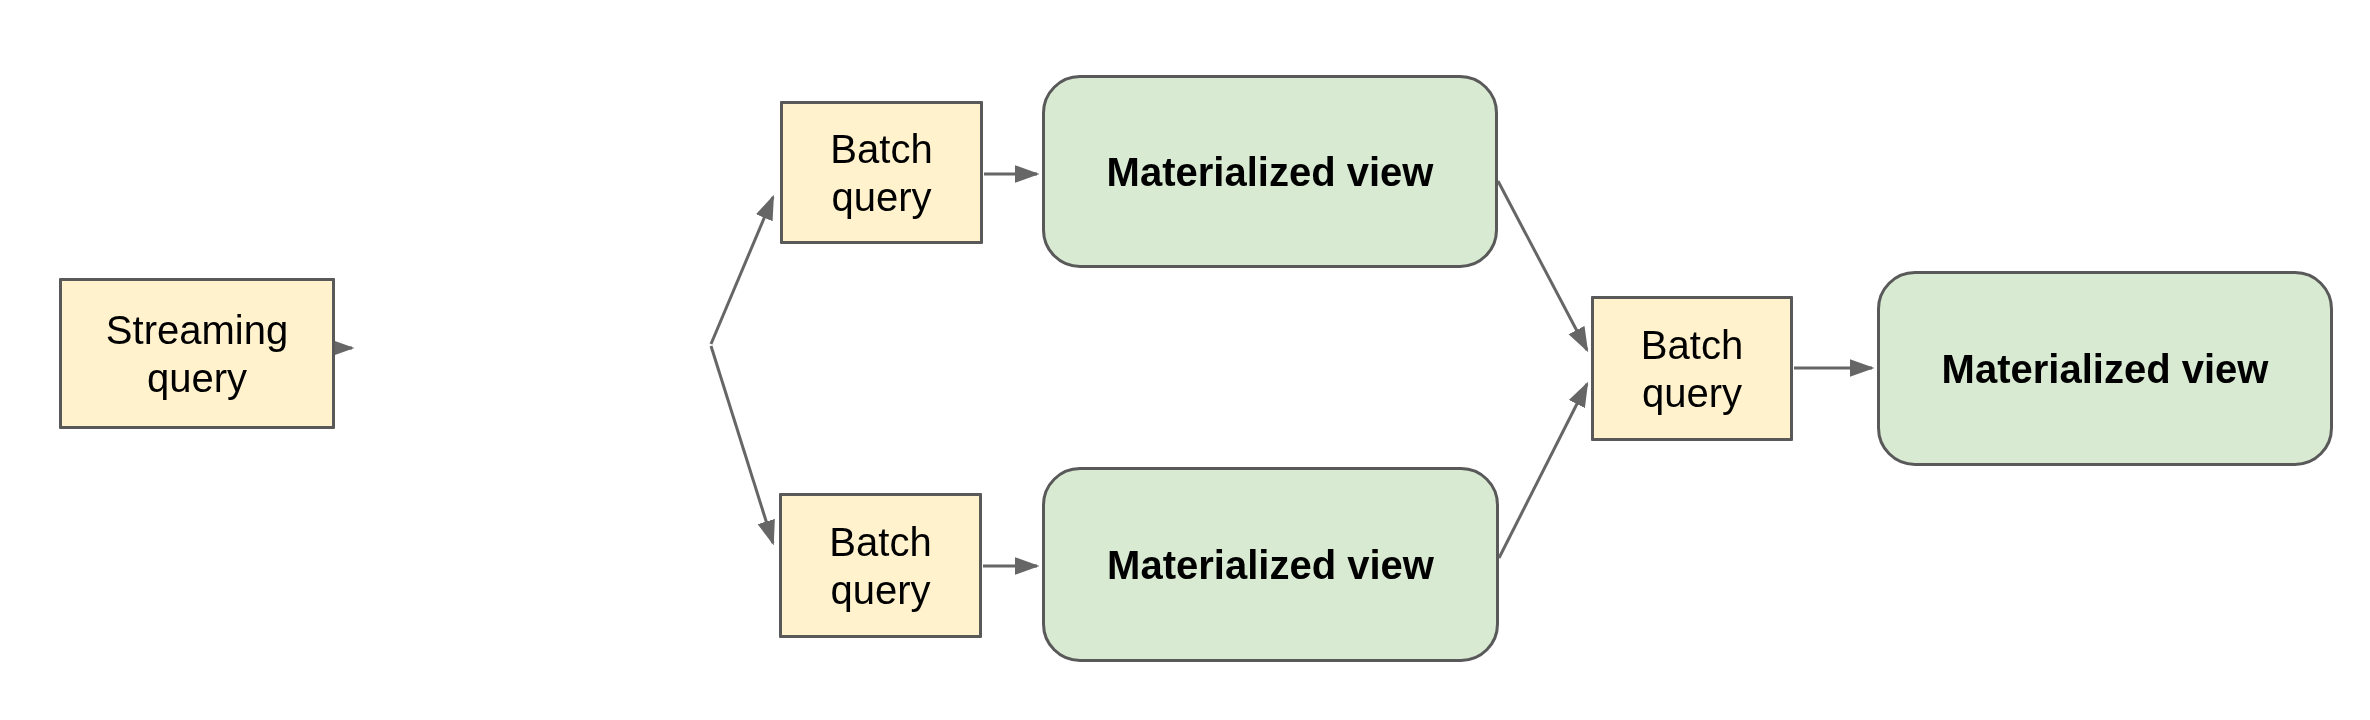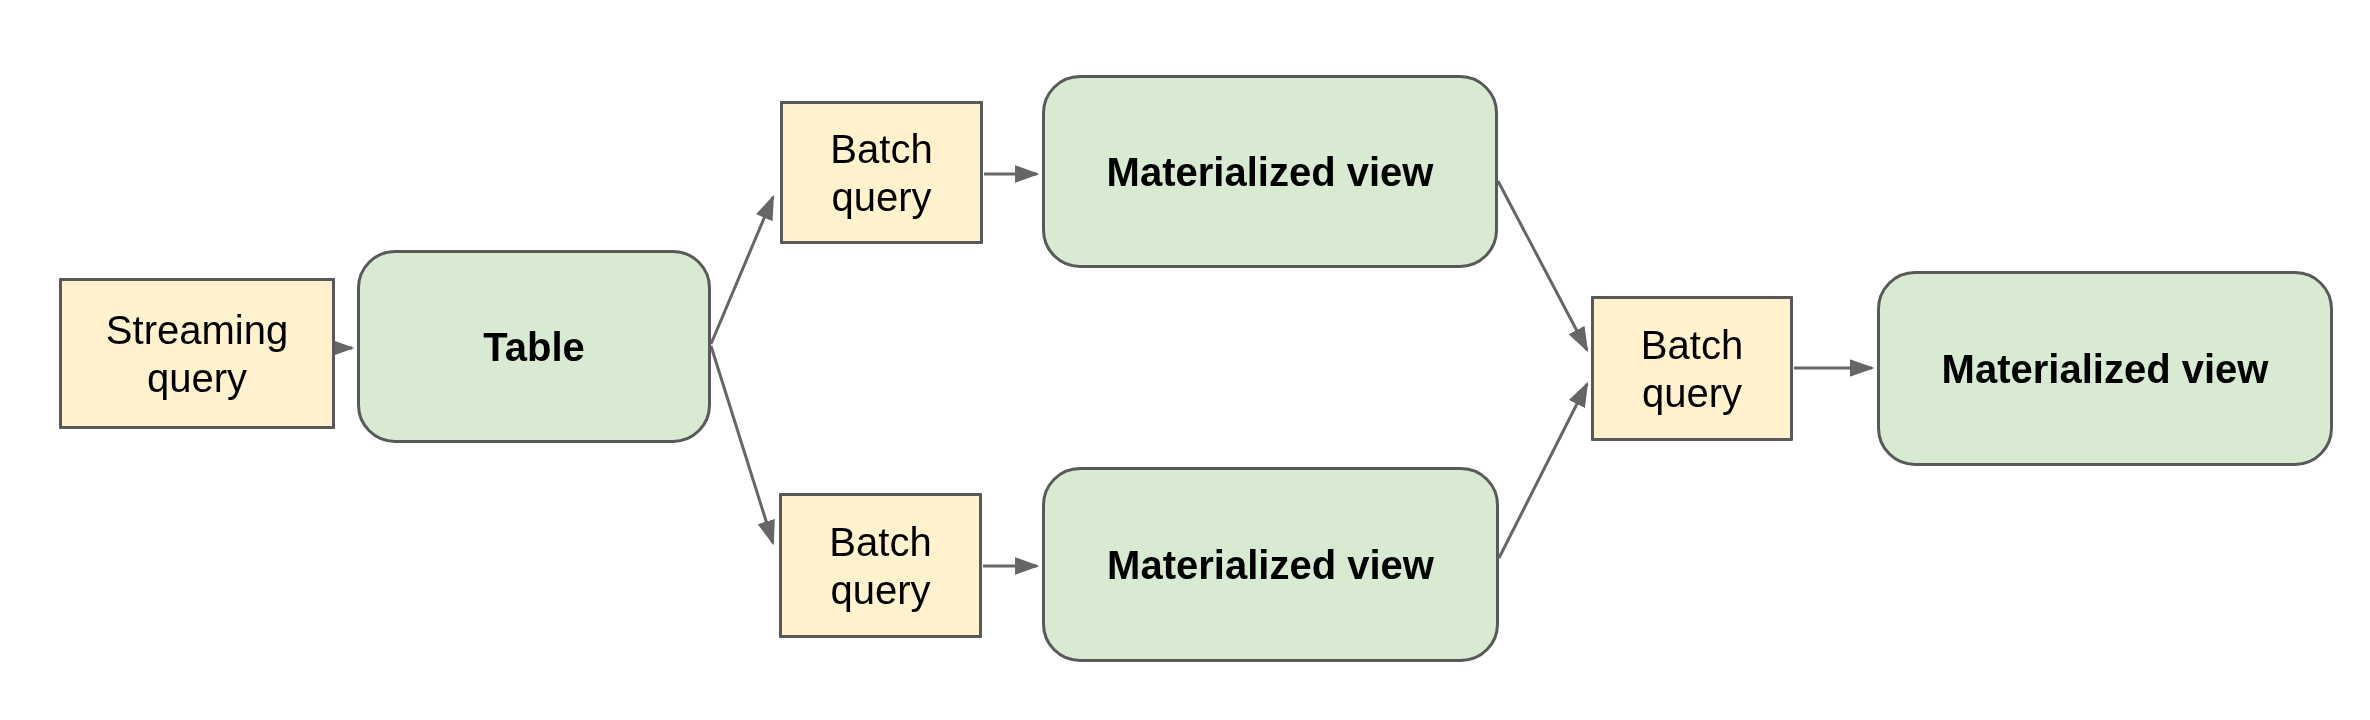--- a/index.html
+++ b/index.html
@@ -78,23 +78,20 @@
       <line x1="1498" y1="181" x2="1587" y2="350" marker-end="url(#arrowhead)"></line>
       <line x1="1499" y1="558" x2="1587" y2="384" marker-end="url(#arrowhead)"></line>
       <line x1="1794" y1="368" x2="1872" y2="368" marker-end="url(#arrowhead)"></line>
     </g>
   </svg>
 
   <div id="n-streaming" class="node query">
     <span class="label">Streaming query</span>
   </div>
 
-  <div id="n-table" class="node entity">
-    <span class="label">Table</span>
-  </div>
 
   <div id="n-bq-top" class="node query">
     <span class="label">Batch query</span>
   </div>
 
   <div id="n-mv-top" class="node entity">
     <span class="label">Materialized view</span>
   </div>
 
   <div id="n-bq-bottom" class="node query">

